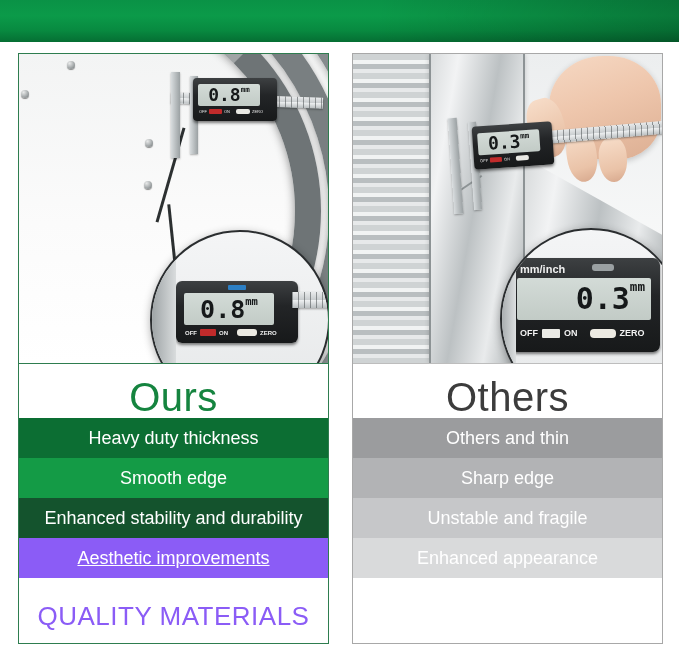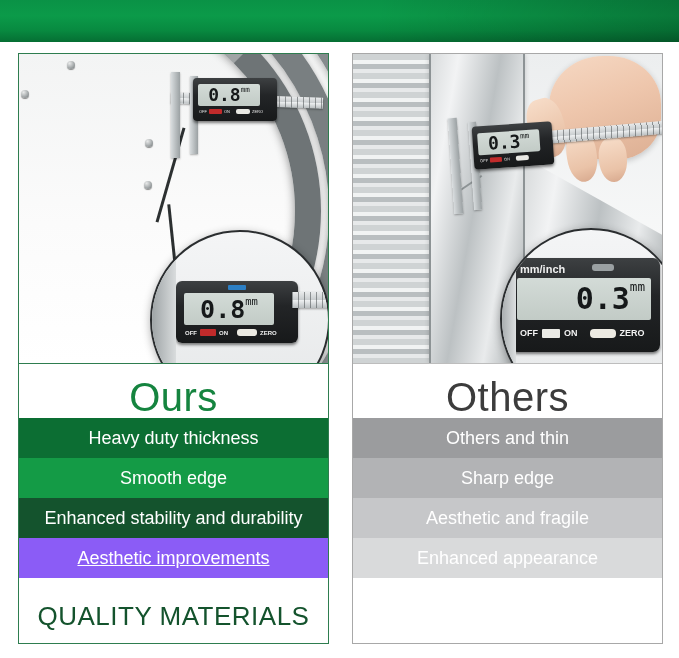--- a/index.html
+++ b/index.html
@@ -77,21 +77,21 @@
     box-shadow:0 2px 3px rgba(0,0,0,.5);
   }
   .cal-lcd{
     position:absolute;border-radius:2px;
     background:linear-gradient(180deg,#d3dbd7 0%,#c2cbc6 100%);
     display:flex;align-items:center;justify-content:center;
     color:#16191a;
     font-family:"DejaVu Sans Mono", monospace;
     font-weight:bold;line-height:1;
   }
-  .cal-unit{font-size:.42em;font-weight:normal;align-self:flex-start;margin-top:.25em;}
+  .cal-unit{font-size:.42em;font-weight:bold;align-self:flex-start;margin-top:.25em;}
   .cal-btns{position:absolute;display:flex;align-items:center;gap:2px;}
   .cal-rule{
     position:absolute;
     background:linear-gradient(180deg,#e9ebec 0%,#c9cdcf 48%,#eef0f1 52%,#b9bec0 100%);
     box-shadow:0 1px 2px rgba(0,0,0,.35);
   }
   .cal-jaw{position:absolute;background:linear-gradient(90deg,#d8dcde,#9ba1a3);
     box-shadow:0 1px 2px rgba(0,0,0,.3);}
   .ticks{position:absolute;top:0;left:0;right:0;bottom:0;
     background-image:repeating-linear-gradient(90deg,#4a4f51 0 1px,transparent 1px 6px);
@@ -156,21 +156,21 @@
   .rows{position:absolute;left:0;top:364px;width:100%;}
   .row{
     height:40px;display:flex;align-items:center;justify-content:center;
     color:#ffffff;font-size:18px;white-space:nowrap;
   }
 
   
   .footer{
     position:absolute;left:0;top:536px;width:100%;height:53px;
     display:flex;align-items:center;justify-content:center;
-    font-size:26px;color:#14532d;letter-spacing:.5px;background:#fff;
+    font-size:26px;color:#8b5cf6;letter-spacing:.5px;background:#fff;
   }
   .footer.blank{color:transparent;}
 </style>
 </head>
 <body>
 
 <div class="top-banner"></div>
 
 <div class="stage">
 
@@ -310,21 +310,21 @@
         </div>
 
       </div>
     </div>
 
     <div class="title">Others</div>
 
     <div class="rows">
       <div class="row" style="background:#9b9c9e;">Others and thin</div>
       <div class="row" style="background:#b2b3b5;">Sharp edge</div>
-      <div class="row" style="background:#c6c7c9;">Aesthetic and fragile</div>
+      <div class="row" style="background:#c6c7c9;">Unstable and fragile</div>
       <div class="row" style="background:#d9dadb;">Enhanced appearance</div>
     </div>
 
     <div class="footer blank"></div>
   </div>
 
 
 </div>
 
 </body></html>

